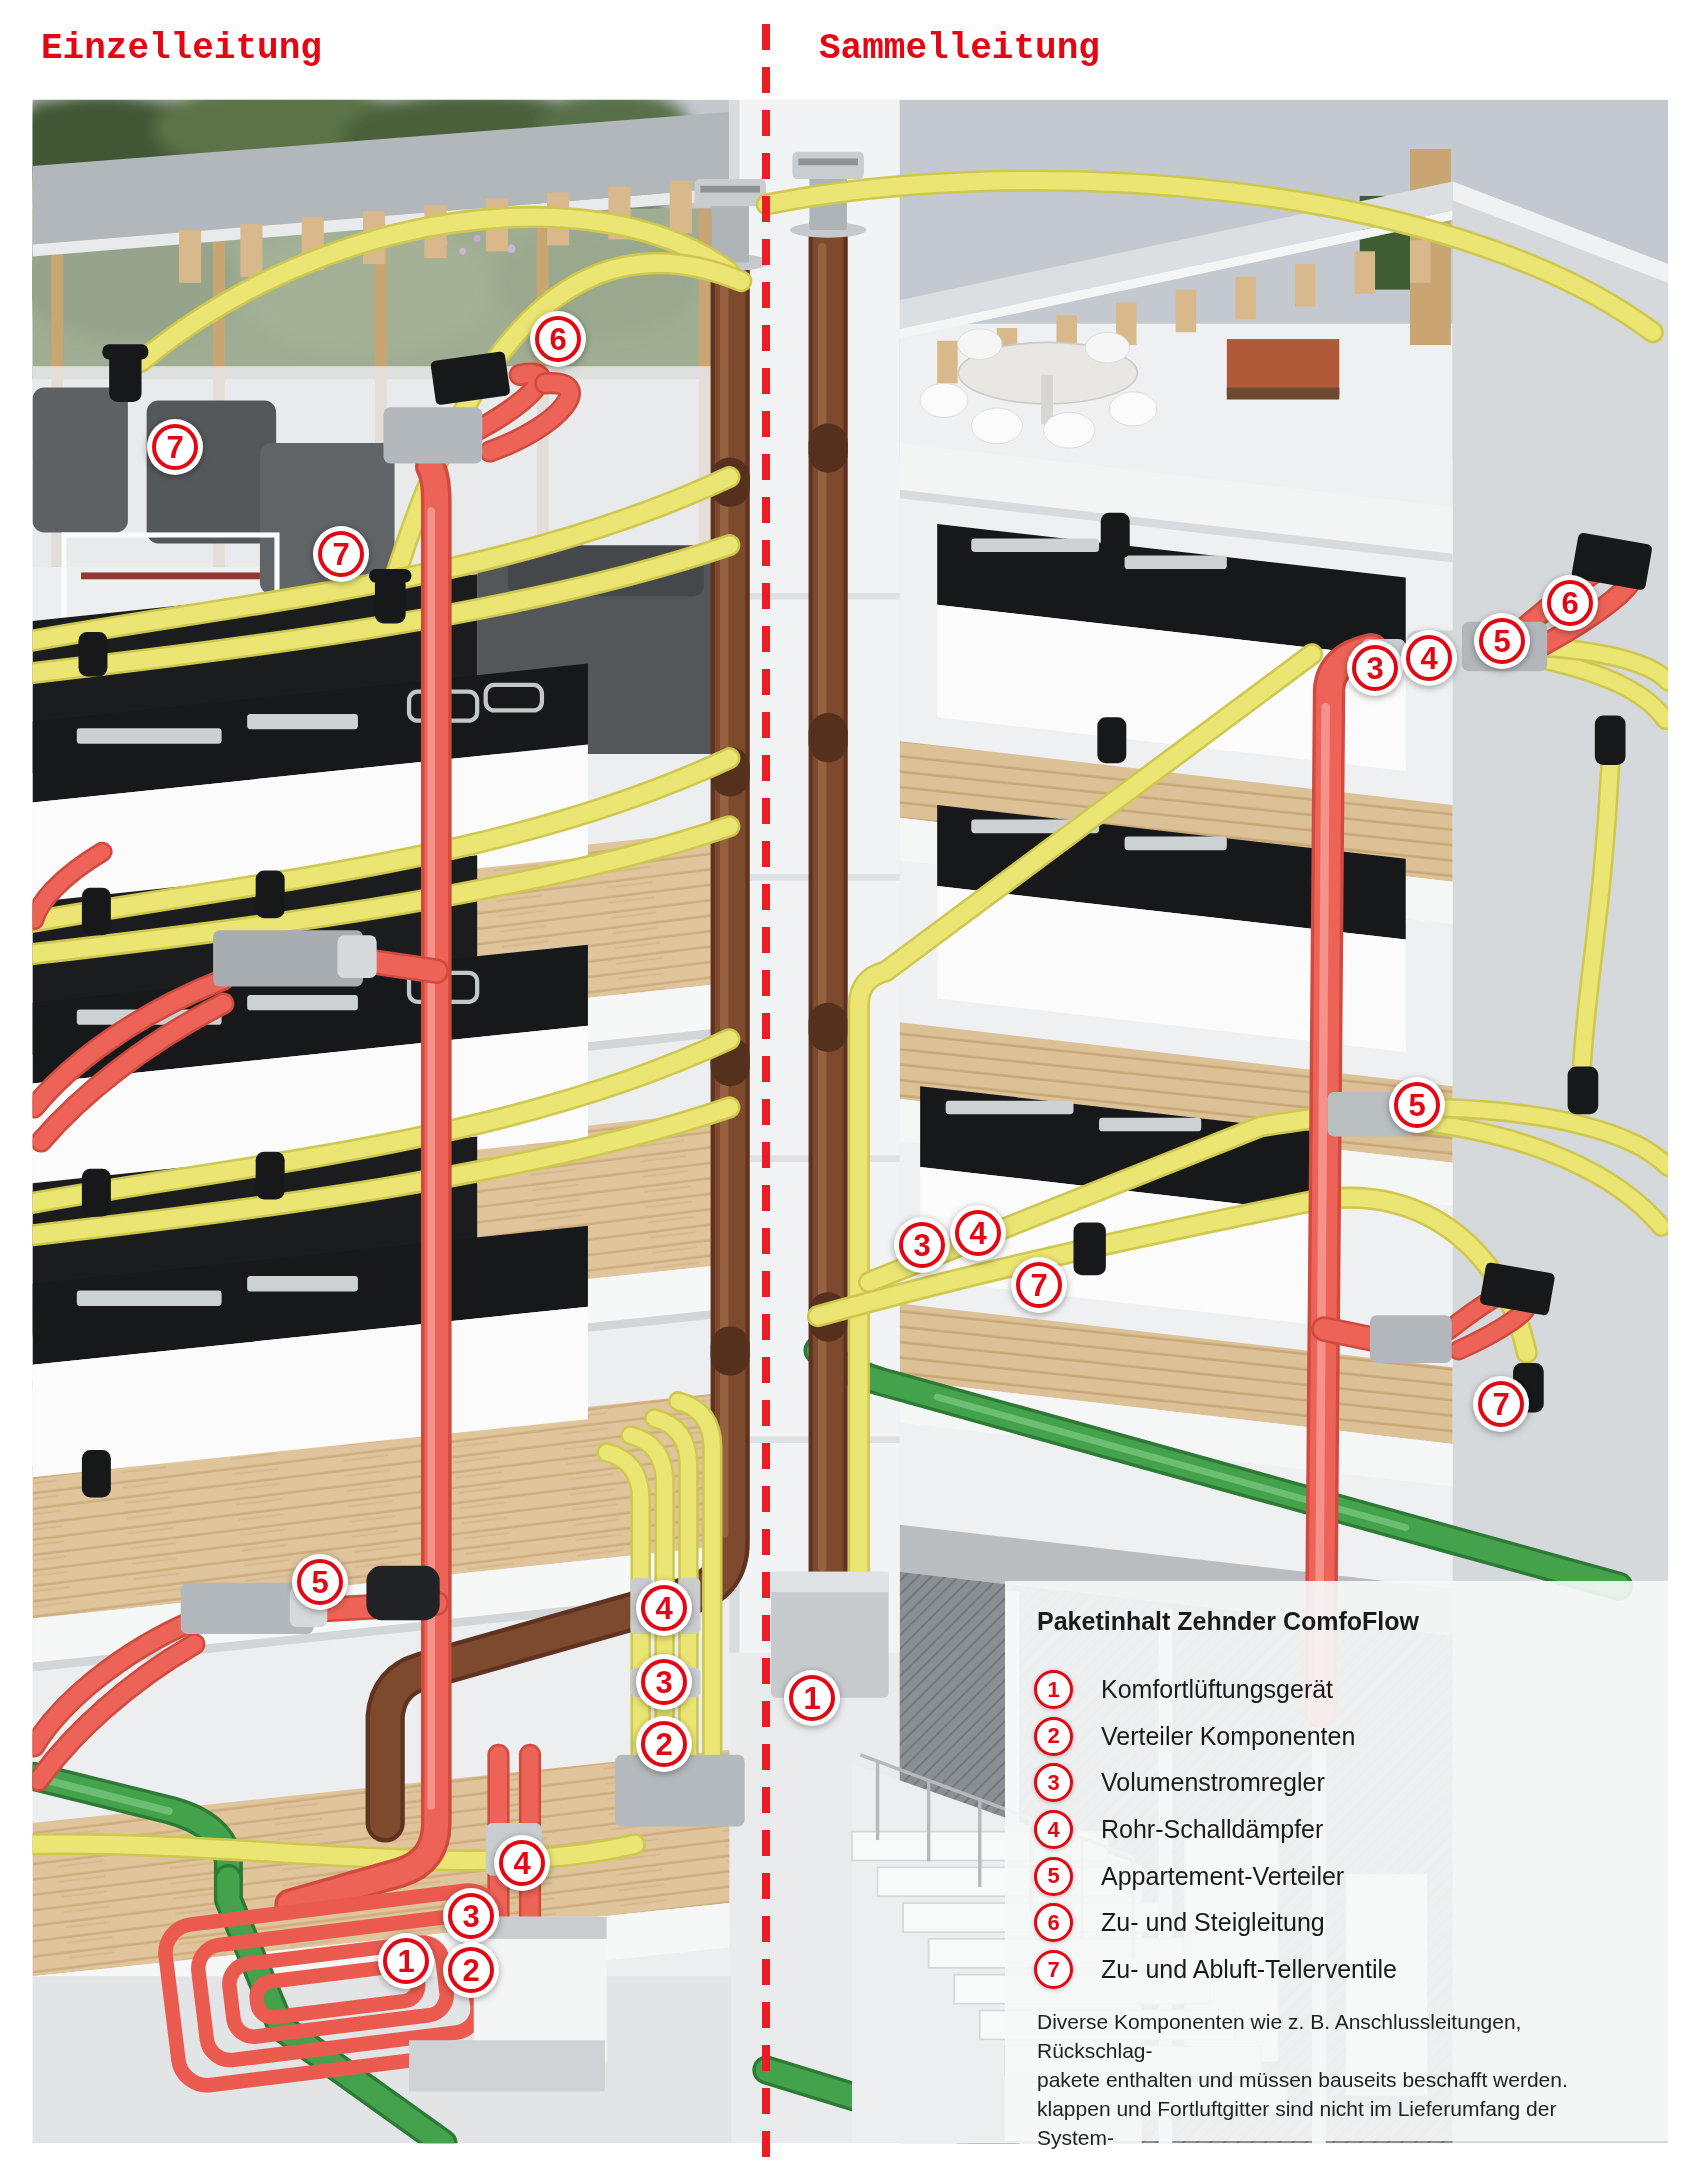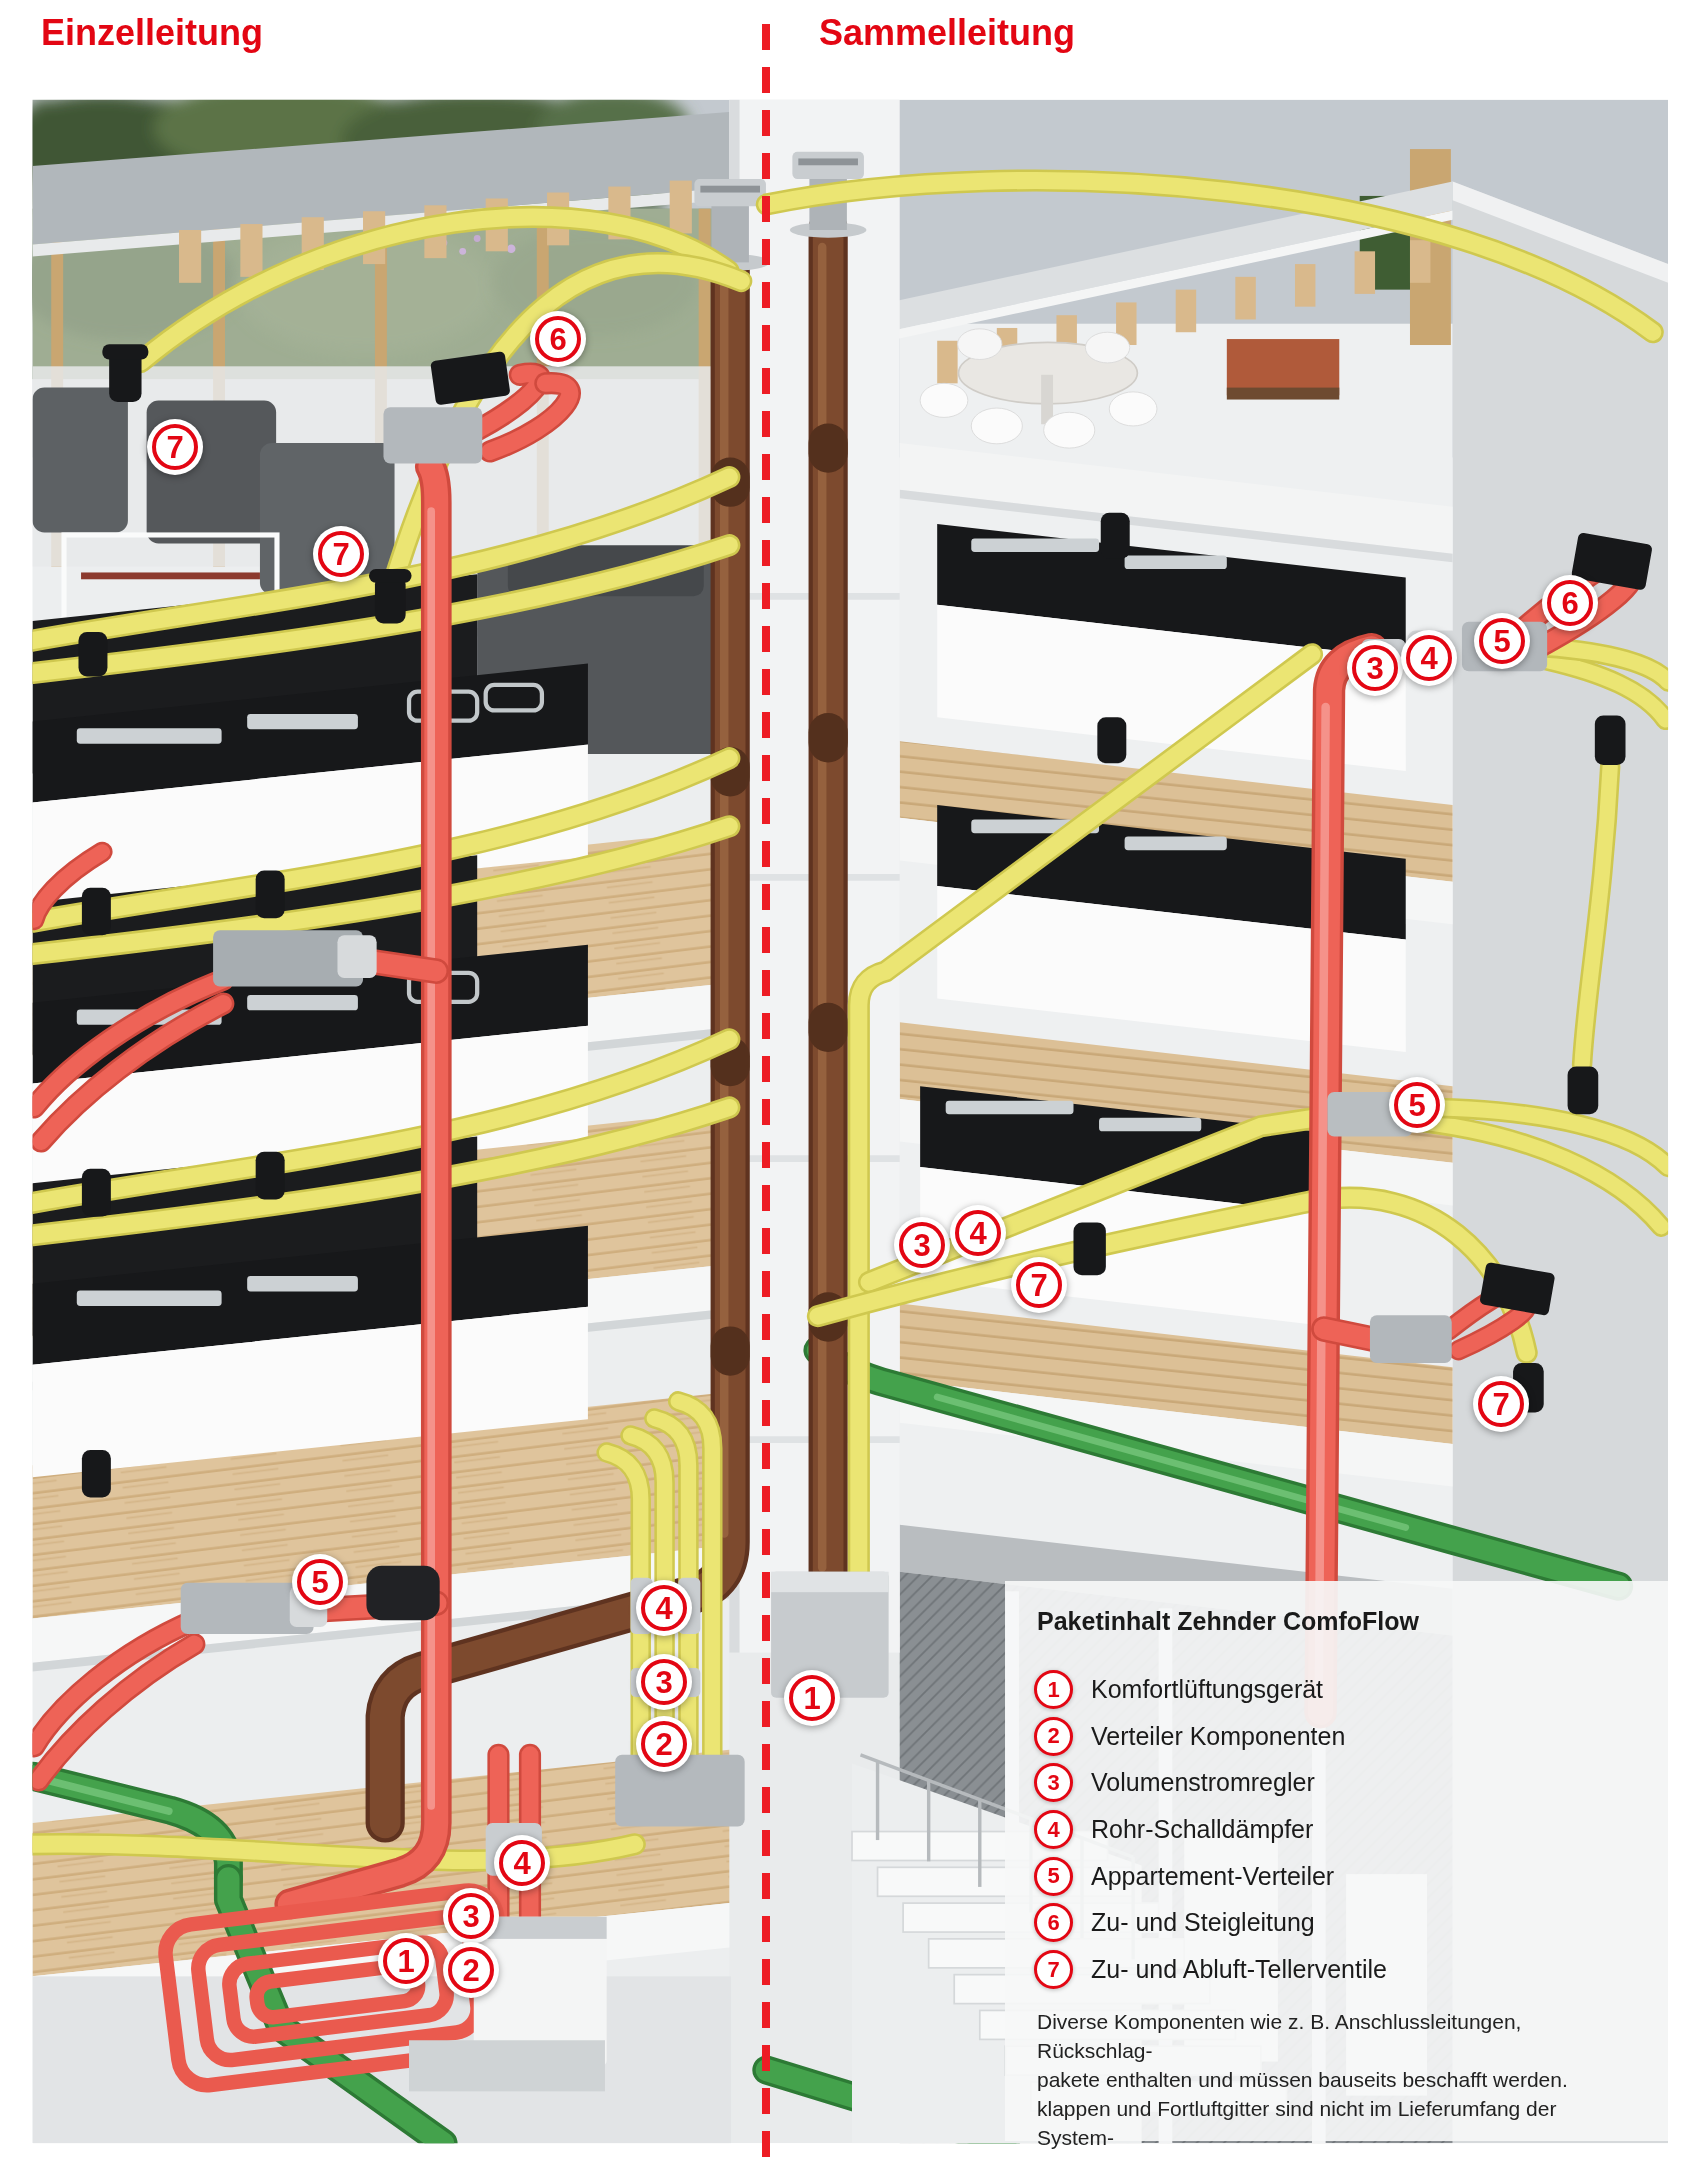--- a/index.html
+++ b/index.html
@@ -4,22 +4,22 @@
 <style>
   :root{
     --red:#e30613; --dash:#ed1c24;
   }
   html,body{margin:0;padding:0;}
   body{
     width:1704px;height:2174px;position:relative;background:#ffffff;
     font-family:"Liberation Sans", sans-serif;overflow:hidden;
   }
   .title{
-    position:absolute;top:12px;font-size:36px;font-weight:bold;color:var(--red);
-    letter-spacing:0px;white-space:nowrap;
+    position:absolute;top:28px;font-size:36px;font-weight:bold;color:var(--red);
+    letter-spacing:0px;white-space:nowrap;font-family:Liberation Mono, monospace;
   }
   #title-left{left:41px;}
   #title-right{left:819px;}
   #divider{
     position:absolute;left:762px;top:24px;width:7.7px;height:2150px;
     background:repeating-linear-gradient(to bottom, var(--dash) 0 25.6px, transparent 25.6px 43px);
   }
   #scene{position:absolute;left:0;top:0;width:1704px;height:2174px;}
   
   .callout{
@@ -42,21 +42,21 @@
   #legend-items{
     position:absolute;left:29px;top:89px;display:flex;flex-direction:column;gap:7.7px;
   }
   .legend-row{display:flex;align-items:center;height:39px;}
   .legend-badge{
     width:39px;height:39px;border-radius:50%;background:#fff;border:3.4px solid var(--red);
     box-sizing:border-box;display:flex;align-items:center;justify-content:center;flex:0 0 auto;
     box-shadow:0 0.9px 4.3px rgba(0,0,0,0.25);
   }
   .legend-badge span{color:var(--red);font-weight:bold;font-size:22px;line-height:1;}
-  .legend-label{margin-left:18px;font-size:25px;color:#1a1a1a;white-space:nowrap;}
+  .legend-label{margin-left:28px;font-size:25px;color:#1a1a1a;white-space:nowrap;}
   #legend-footnote{
     position:absolute;left:32px;top:426px;width:601px;font-size:21px;line-height:29px;color:#222;
   }
 </style>
 </head>
 <body>
 
 <svg id="scene" viewBox="0 0 2000 2552" xmlns="http://www.w3.org/2000/svg">
   <defs>
     <clipPath id="photo">

